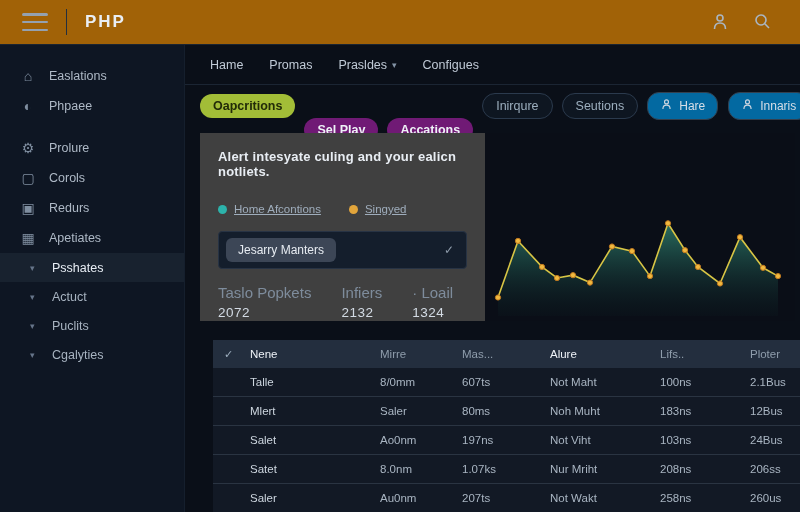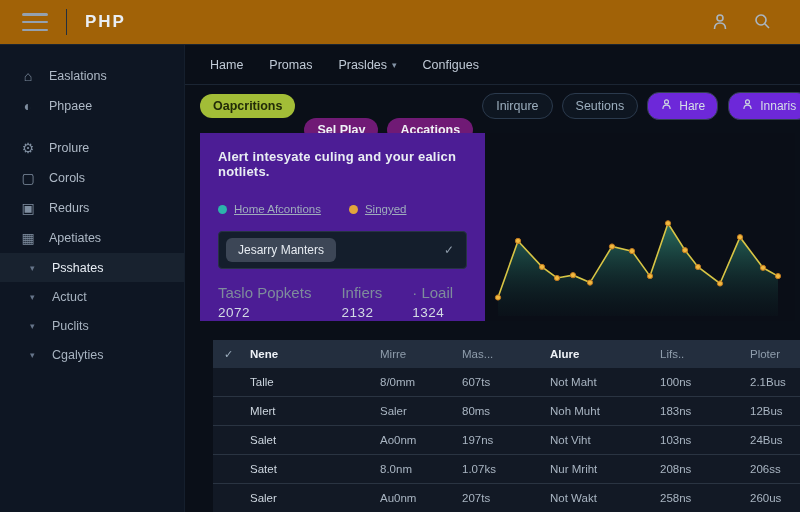--- a/index.html
+++ b/index.html
@@ -49,28 +49,28 @@
   .nav-link { color:#c0cad6; cursor:pointer; font-size:12.5px; display:flex; align-items:center; gap:5px; }
   .nav-link .caret { font-size:9px; color:#8494a6; }
   .tabrow { height:42px; display:flex; align-items:center; gap:9px; padding:0 10px 0 15px; }
   .tab { padding:5px 13px; border-radius:13px; cursor:pointer; font-size:12.5px; white-space:nowrap; }
   .tab.active { background:#a2bd37; color:#222b08; font-weight:bold; }
   .tab.bold { color:#eef2f7; font-weight:bold; background:#701a75;margin-top:48px; }
   .tab.outline { color:#9caebe; border:1px solid #2b3a4d; background:#0e1621; }
   .tab-actions { margin-left:auto; display:flex; gap:10px; }
   .act-btn {
     display:flex; align-items:center; gap:6px; padding:5px 12px;
-    border:1px solid #33404f; border-radius:12px; background:#6d28d9;
+    border:1px solid #33404f; border-radius:12px; background:#0369a1;
     color:#d6dee7; cursor:pointer; font-size:12px;
   }
   .act-btn svg { width:13px; height:13px; }
   
   .panel {
     position:absolute; left:15px; top:88px; width:285px; height:188px;
-    background:#4c1d95; padding:16px 18px 0 18px;
+    background:#404040; padding:16px 18px 0 18px;
   }
   .panel-title { color:#e8edf3; font-weight:bold; font-size:13px; letter-spacing:.2px; }
   .legend { display:flex; gap:28px; margin-top:24px; }
   .legend-item { display:flex; align-items:center; gap:7px; color:#9fadbc; font-size:11.5px; cursor:pointer;text-decoration:underline; }
   .dot { width:9px; height:9px; border-radius:50%; }
   .select {
     margin-top:16px; height:38px; background:#141e2c; border:1px solid #273344;
     border-radius:4px; display:flex; align-items:center; padding:0 12px 0 7px; cursor:pointer;
   }
   .chip { background:#3c4656; color:#e6ebf1; border-radius:6px; padding:5px 12px; font-size:12px; }
@@ -87,21 +87,21 @@
   
   .tablewrap { position:absolute; left:28px; top:295px; right:0; bottom:0; background:#121925; }
   .t-row {
     display:grid; grid-template-columns:37px 130px 82px 88px 110px 90px 50px;
     align-items:center; height:29px; border-bottom:1px solid #2a3442;
     color:#a9b5c2; font-size:11.5px; cursor:pointer;
   }
   .t-row.head {
     background:#232e3e; height:28px; border-bottom:none; color:#8f9dac; cursor:default;
   }
-  .t-row.head .c-bold { color:#eef2f7; font-weight:bold; }
+  .t-row.head .c-bold { color:#eef2f7; font-weight:normal; }
   .t-cell { padding-right:6px; overflow:hidden; white-space:nowrap; }
   .t-cell.first { padding-left:0; color:#cdd6df; }
   .t-check { text-align:center; color:#9fb0c0; font-size:11px; }
 </style>
 </head>
 <body>
 
 <div class="topbar">
   <div class="hamburger">
     <span></span>

